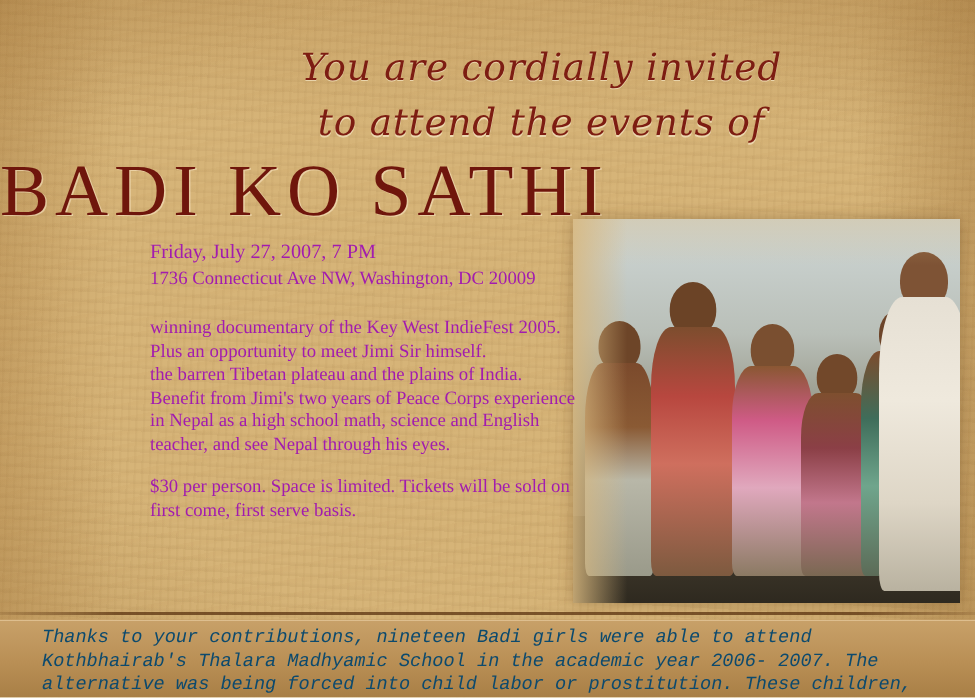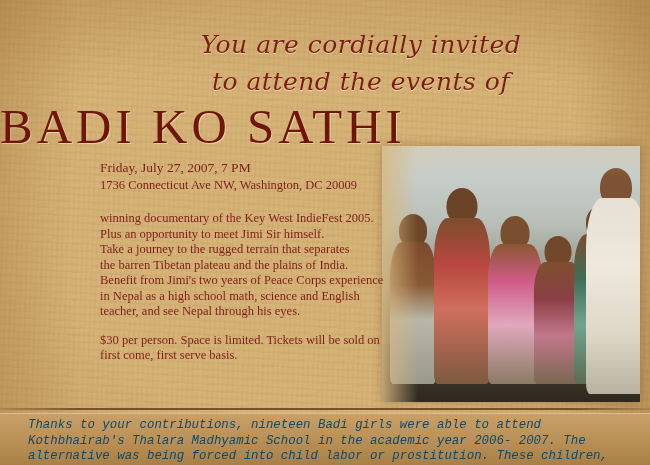--- a/index.html
+++ b/index.html
@@ -140,21 +140,21 @@
       linear-gradient(to right, rgba(216,184,127,0.85) 0%, rgba(216,184,127,0.0) 14%),
       linear-gradient(to top, rgba(216,184,127,0.0) 88%, rgba(216,184,127,0.35) 100%);
   }
 
   
   .text-panel {
     position: absolute;
     left: 100px;
     top: 160px;
     width: 285px;
-    color: #7f1d1d;
+    color: #a21caf;
     font-family: "Liberation Serif", serif;
   }
   .ev-date {
     font-size: 13.5px;
     margin: 0 0 2px 0;
   }
   .ev-title {
     font-size: 14.5px;
     font-weight: bold;
     margin: 0 0 3px 0;
@@ -250,21 +250,20 @@
     <div class="photo-fade"></div>
   </div>
 
   <div class="text-panel">
     <p class="ev-date">Friday, July 27, 2007, 7 PM</p>
     <p class="ev-addr">1736 Connecticut Ave NW, Washington, DC 20009</p>
 
     <div class="body-copy">
       <p>winning documentary of the Key West IndieFest 2005.</p>
       <p>Plus an opportunity to meet Jimi Sir himself.</p>
-      <p>Take a journey to the rugged terrain that separates</p>
       <p>the barren Tibetan plateau and the plains of India.</p>
       <p>Benefit from Jimi's two years of Peace Corps experience</p>
       <p>in Nepal as a high school math, science and English</p>
       <p>teacher, and see Nepal through his eyes.</p>
       <div class="spacer"></div>
       <p>$30 per person. Space is limited.  Tickets will be sold on</p>
       <p>first come, first serve basis.</p>
     </div>
   </div>
 

